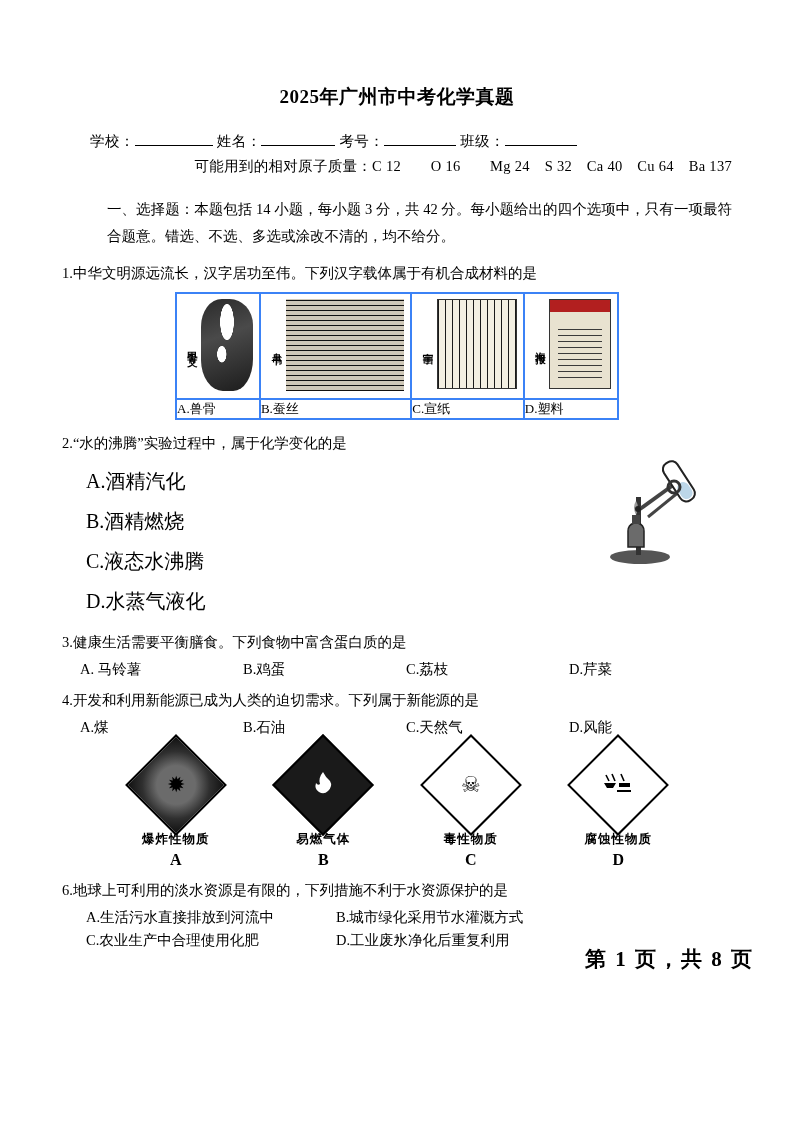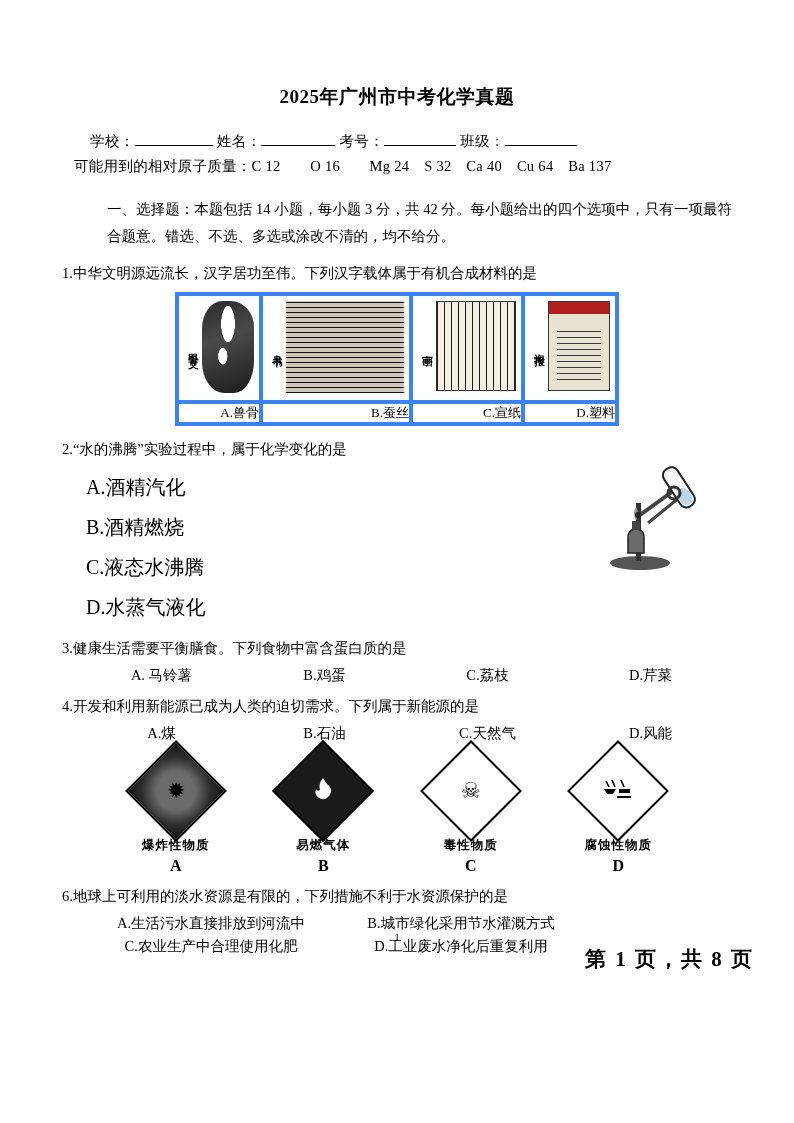--- a/index.html
+++ b/index.html
@@ -36,59 +36,60 @@
     display: inline-block;
     border-bottom: 1px solid #000;
     vertical-align: baseline;
   }
   .b1 { width: 78px; }
   .b2 { width: 74px; }
   .b3 { width: 72px; }
   .b4 { width: 72px; }
   .atomic {
     font-size: 14.5px;
-    margin: 4px 0 20px 12px;
+    margin: 4px 0 20px 5px;
     letter-spacing: 0.3px;
+    text-align: right;
   }
   .section-intro {
     font-size: 14.5px;
     line-height: 1.85;
     margin-bottom: 10px;
     text-align: justify;
     margin-left: 45px;
   }
   .q {
     font-size: 14.5px;
     line-height: 1.85;
     margin: 8px 0 4px 0;
   }
   .opts-row {
     font-size: 14.5px;
     display: flex;
     margin: 4px 0 4px 0;
     padding-left: 18px;
   }
-  .opts-row .opt { width: 118px; text-align: center; }
+  .opts-row .opt { width: 118px; }
   .opts-row.wide .opt { width: 220px; }
   .opts-col {
     font-size: 20px;
     padding-left: 24px;
     line-height: 2.0;
   }
 
   
   .q1-wrap { display: flex; justify-content: center; margin: 6px 0 10px 0; }
   table.q1 {
     border-collapse: collapse;
     width: 444px;
   }
   table.q1 td {
-    border: 4px solid #3b82f6;
+    border: 2px solid #3b82f6;
     padding: 0;
-    text-align: right;
+    text-align: left;
     vertical-align: middle;
   }
   .cellimg {
     height: 104px;
     display: flex;
     align-items: center;
     justify-content: center;
     padding: 5px;
   }
   .artifact {

